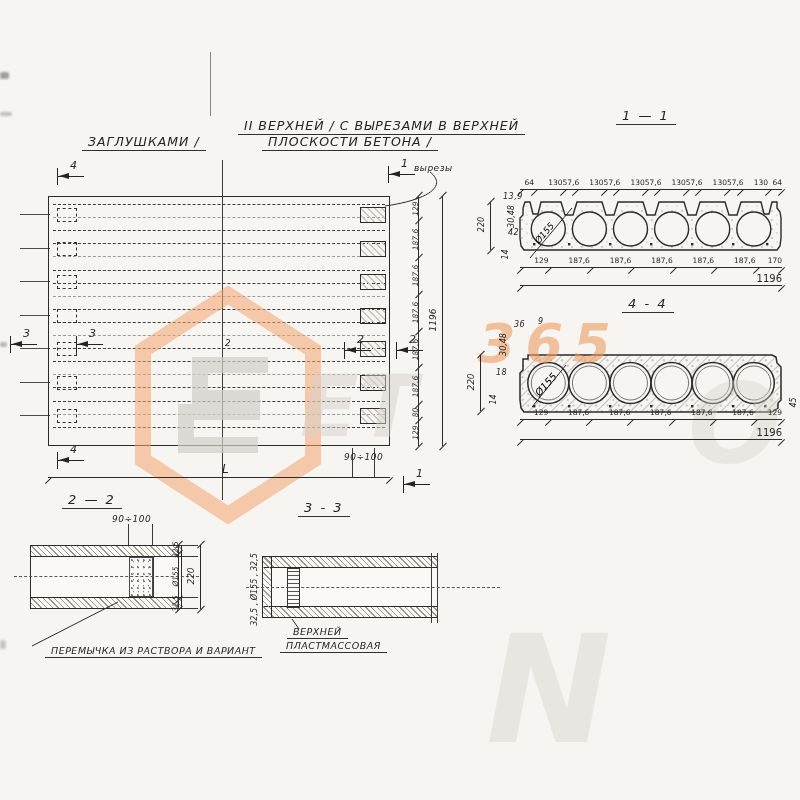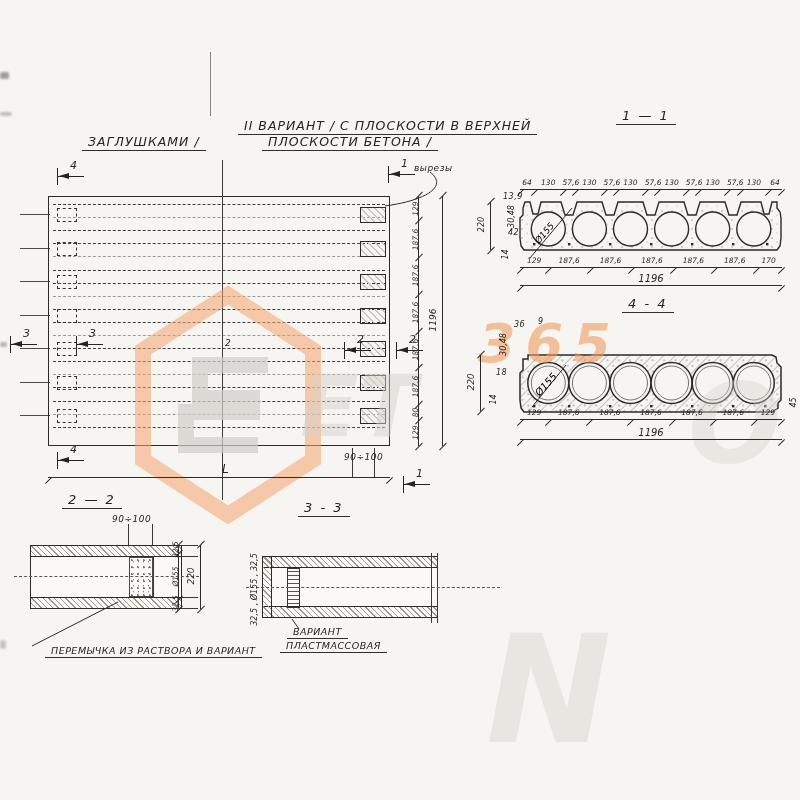--- a/index.html
+++ b/index.html
@@ -25,22 +25,22 @@
     background:repeating-linear-gradient(45deg,transparent 0 4px,#c9c6c0 4px 5px);}
   .stub{position:absolute;width:30px;height:0;border-top:1px solid #4a4a4a;z-index:1;}
   .cl{position:absolute;background:#3c3c3c;z-index:3;}
   
   .chain{position:absolute;display:flex;border-bottom:1px solid #2b2b2b;height:13px;z-index:6;}
   .seg{position:relative;}
   .seg::before{content:"";position:absolute;left:-4px;bottom:-4px;width:9px;height:1px;
     background:#2b2b2b;transform:rotate(-45deg);}
   .chain::after{content:"";position:absolute;right:-4px;bottom:-4px;width:9px;height:1px;
     background:#2b2b2b;transform:rotate(-45deg);}
-  .seglab{position:absolute;left:0;right:0;bottom:2px;text-align:center;
-    font-size:7.5px;font-style:italic;white-space:nowrap;}
+  .seglab{position:absolute;left:0;right:0;bottom:2px;text-align:right;
+    font-size:7.5px;white-space:nowrap;}
   .vchain{position:absolute;display:flex;flex-direction:column;border-left:1px solid #2b2b2b;
     width:13px;z-index:6;}
   .vchain .seg::before{left:-5px;top:-1px;bottom:auto;width:10px;transform:rotate(-45deg);}
   .vchain::after{content:"";position:absolute;left:-5px;bottom:-1px;width:10px;height:1px;
     background:#2b2b2b;transform:rotate(-45deg);}
   .vseglab{position:absolute;top:50%;left:-26px;width:44px;margin-top:-5px;text-align:center;
     transform:rotate(-90deg);font-size:7.5px;font-style:italic;white-space:nowrap;}
   .dimtotal{position:absolute;border-bottom:1px solid #2b2b2b;height:12px;z-index:6;}
   .dimtotal::before,.dimtotal::after{content:"";position:absolute;bottom:-4px;width:9px;height:1px;
     background:#2b2b2b;transform:rotate(-45deg);}
@@ -72,21 +72,21 @@
   .wm{pointer-events:none;z-index:4;}
   .drw{z-index:2;}
   svg text{font-family:"DejaVu Sans",sans-serif;font-style:italic;}
 </style>
 </head>
 <body>
 
 <div class="sheet">
 
   <div class="lbl ttl" style="left:70px;top:134px;margin-left:12px;"><span class="u">ЗАГЛУШКАМИ /</span></div>
-  <div class="lbl ttl" style="left:238px;top:118px;"><span class="u">II ВАРИАНТ / С ПЛОСКОСТИ  В ВЕРХНЕЙ</span></div>
+  <div class="lbl ttl" style="left:238px;top:118px;"><span class="u">II ВЕРХНЕЙ / С ВЫРЕЗАМИ  В ВЕРХНЕЙ</span></div>
   <div class="lbl ttl" style="left:262px;top:134px;"><span class="u">ПЛОСКОСТИ БЕТОНА /</span></div>
   <div class="lbl cap" style="left:616px;top:108px;"><span class="u">1 — 1</span></div>
   <div class="lbl cap" style="left:622px;top:296px;"><span class="u">4 - 4</span></div>
   <div class="lbl cap" style="left:62px;top:492px;"><span class="u">2 — 2</span></div>
   <div class="lbl cap" style="left:298px;top:500px;"><span class="u">3 - 3</span></div>
   <div class="lbl" style="left:414px;top:163px;font-size:9px;">вырезы</div>
 
   <div class="plan">
     <div>
         <div class="coreline" style="top: 7px;"></div>
@@ -450,21 +450,21 @@
     <div style="position:absolute;left:0;top:0;width:9px;height:100%;
       background:repeating-linear-gradient(45deg,transparent 0 3px,#9b978f 3px 4px);
       border-right:1px solid #2a2a2a;"></div>
     <div style="position:absolute;left:24px;top:11px;width:13px;height:40px;border:1px solid #333;
       background:repeating-linear-gradient(0deg,transparent 0 3px,#555 3px 4px);"></div>
     <div style="position:absolute;right:6px;top:-4px;width:1px;height:70px;background:#3a3a3a;"></div>
     <div style="position:absolute;right:0;top:-4px;width:1px;height:70px;background:#3a3a3a;"></div>
   </div>
   <div class="dashmid" style="left:246px;top:587px;width:254px;"></div>
   <div class="rotlbl" style="left:218px;top:585px;">32,5 , Ø155 , 32,5</div>
-  <div class="lbl" style="left:287px;top:626px;font-size:9.5px;"><span class="u">ВАРИАНТ</span></div>
+  <div class="lbl" style="left:287px;top:626px;font-size:9.5px;"><span class="u">ВЕРХНЕЙ</span></div>
   <div class="lbl" style="left:280px;top:640px;font-size:9.5px;"><span class="u">ПЛАСТМАССОВАЯ</span></div>
 
   <svg class="drw" style="left:0;top:0;z-index:7;pointer-events:none;" width="800" height="800" viewBox="0 0 800 800">
     <path d="M430 172 C448 186 428 200 385 206" fill="none" stroke="#2b2b2b" stroke-width="1"></path>
     <path d="M118 602 L32 646" fill="none" stroke="#2b2b2b" stroke-width="1"></path>
     <path d="M292 619 L299 629" fill="none" stroke="#2b2b2b" stroke-width="1"></path>
   </svg>
 
   <svg class="wm" style="left:0;top:0;" width="800" height="800" viewBox="0 0 800 800">
     <g opacity="0.55">

